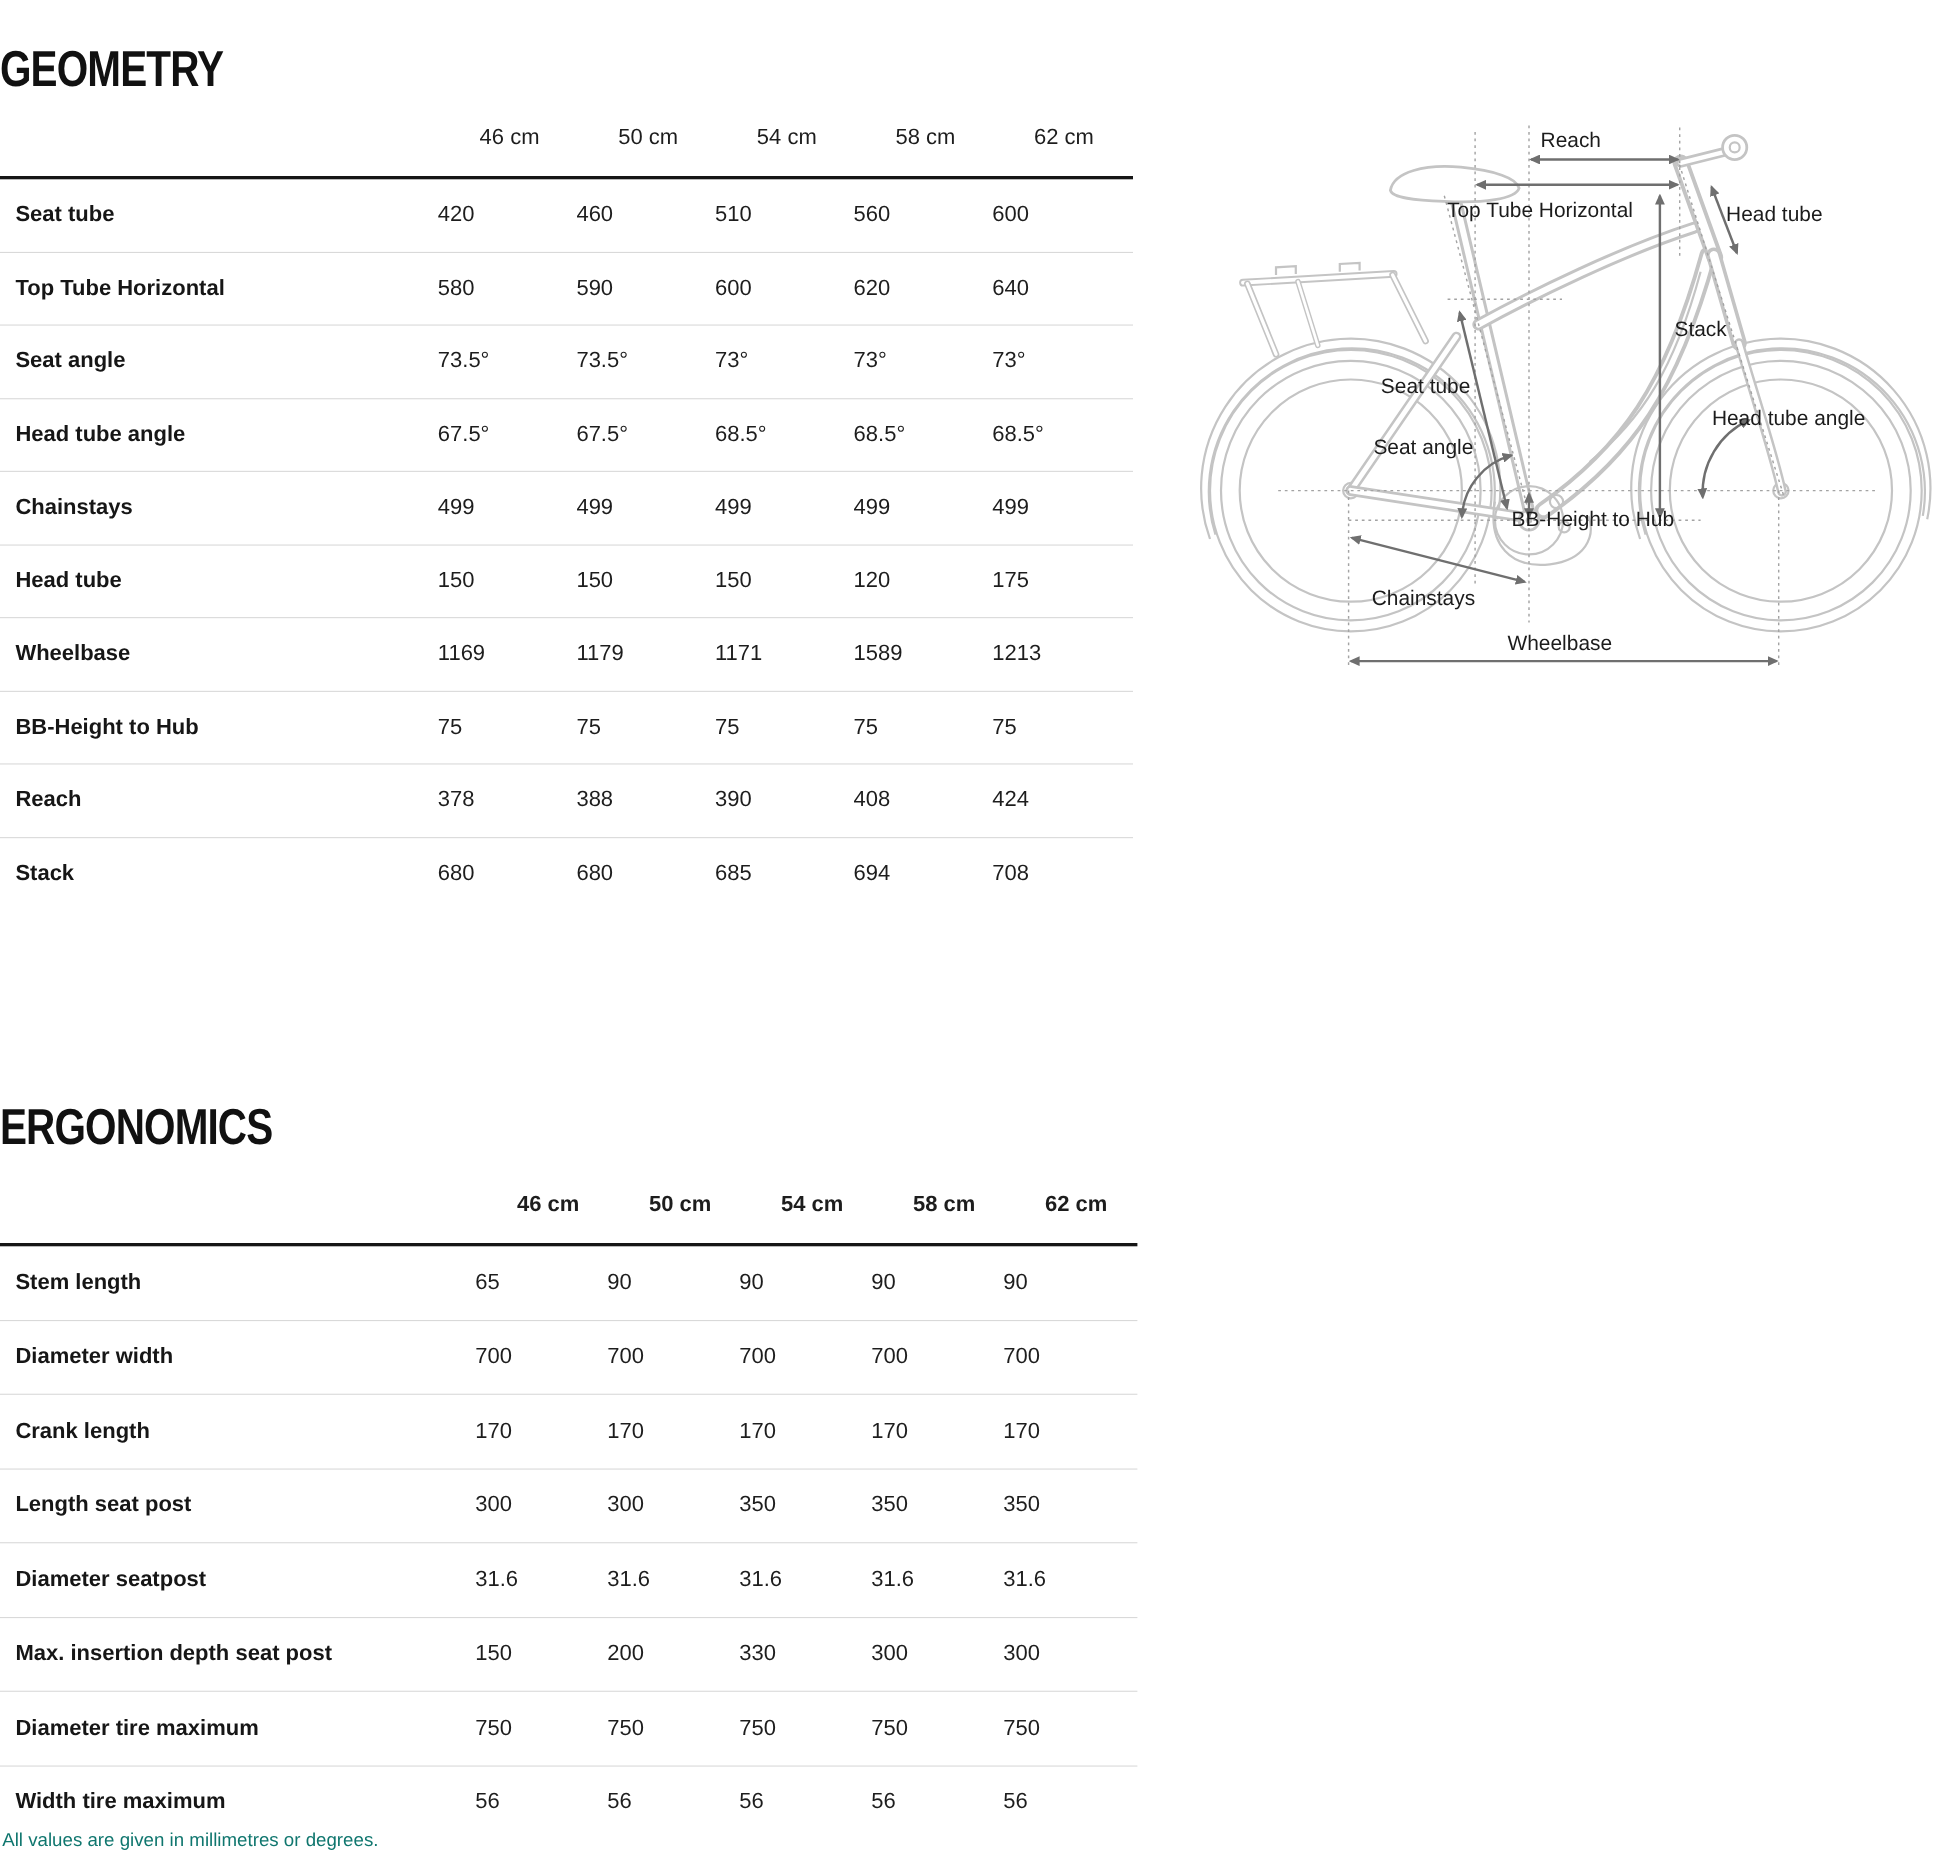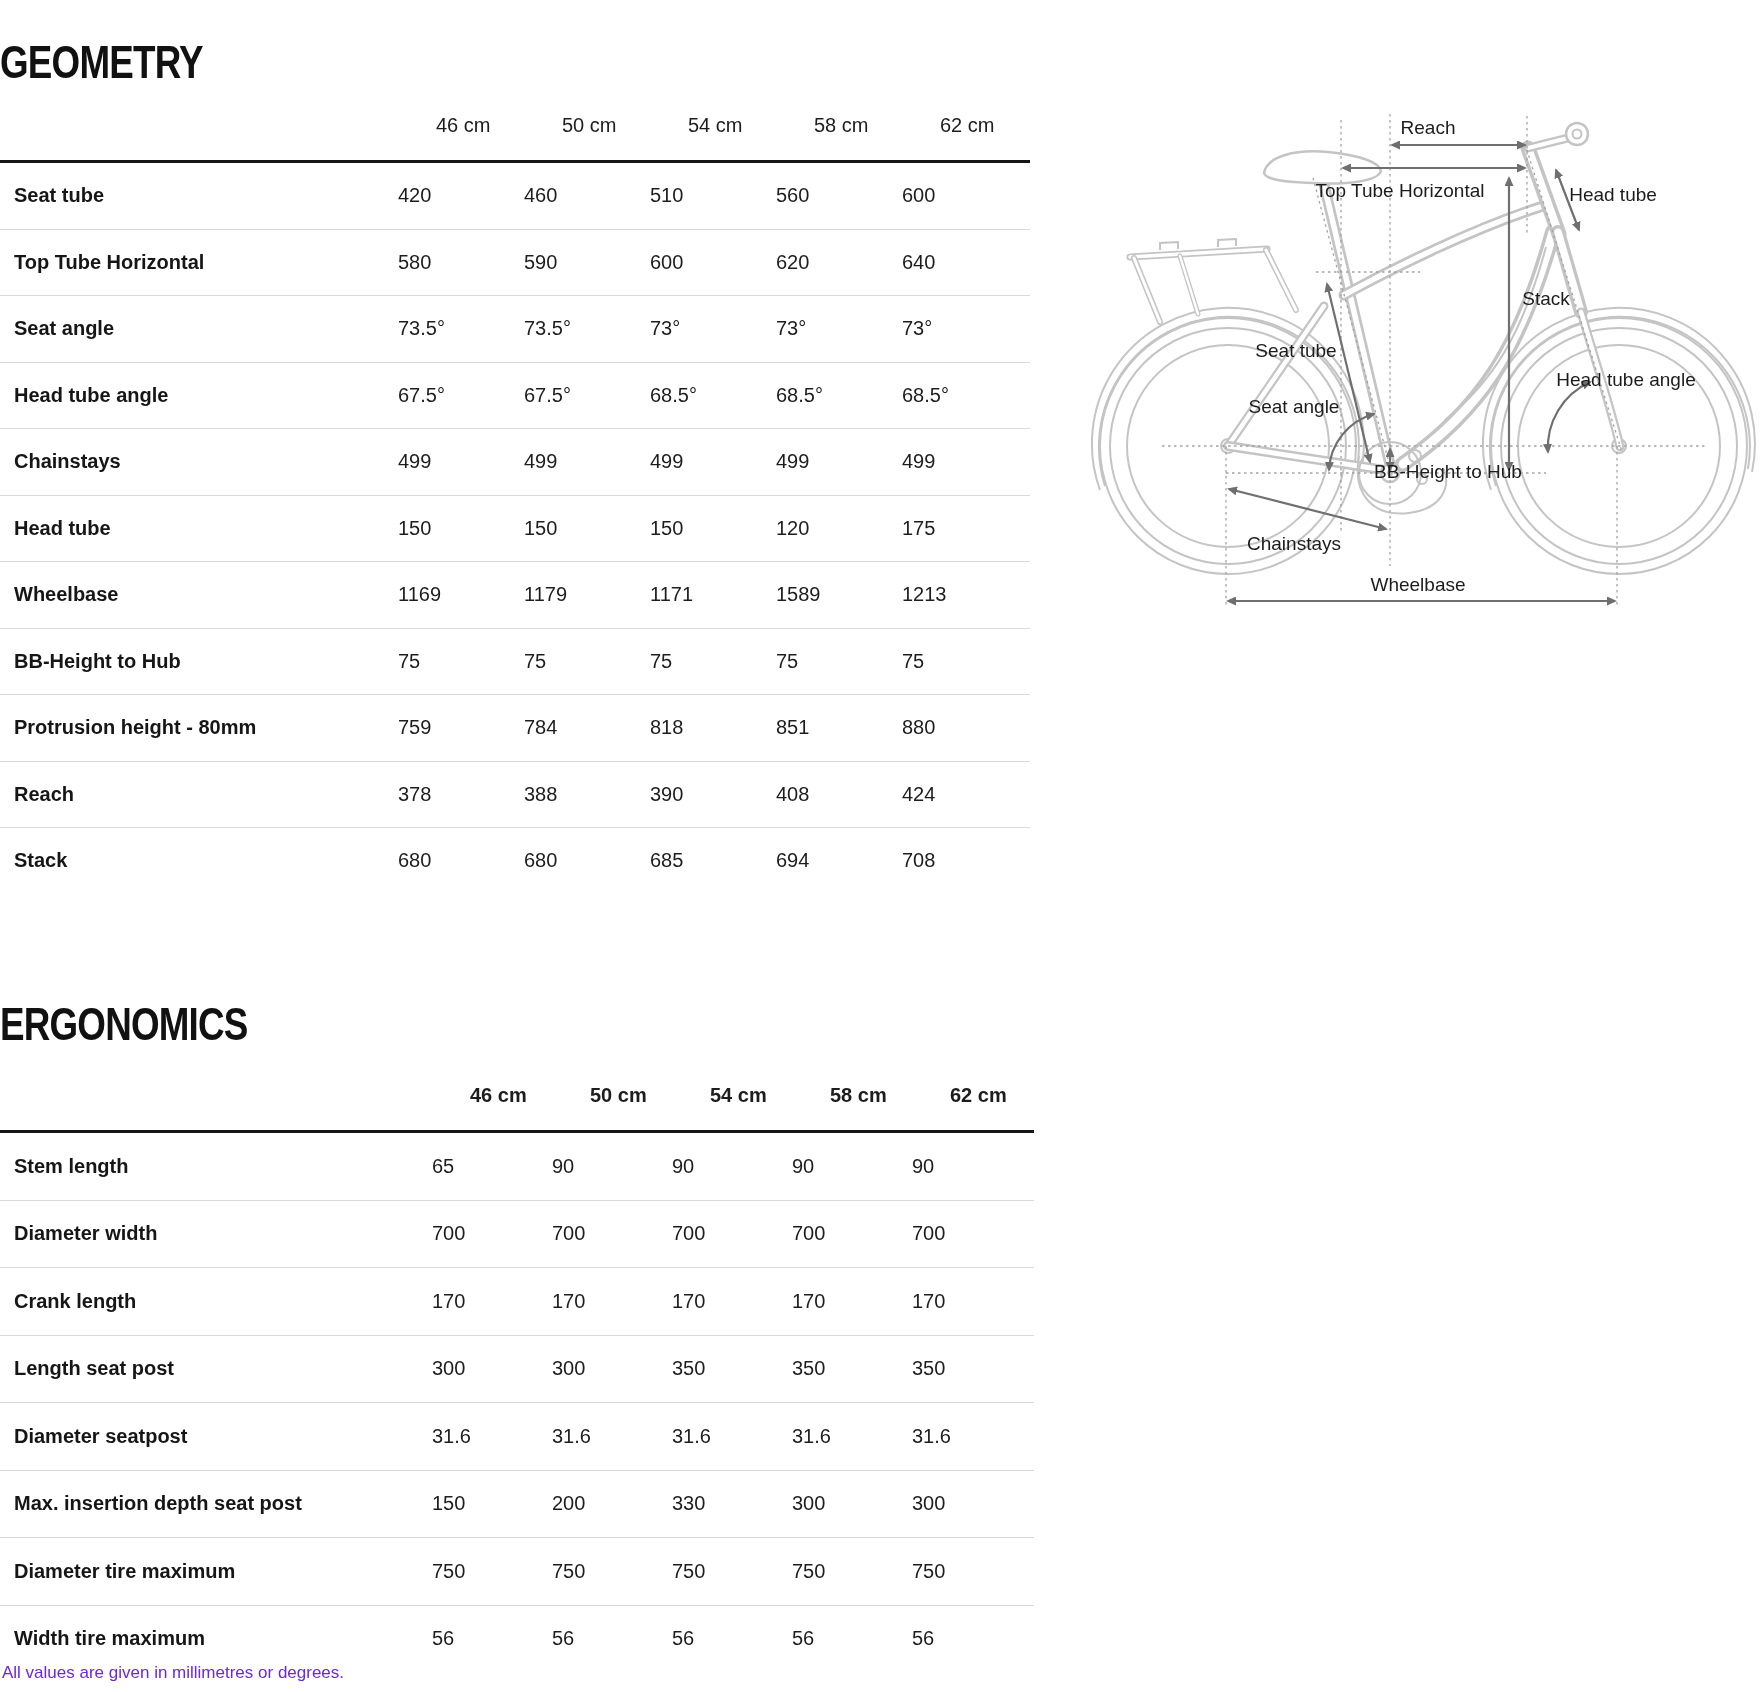--- a/index.html
+++ b/index.html
@@ -29,21 +29,21 @@
 
   .trow { border-bottom:1px solid #d9d9d9; }
   #geo-table  .trow { height:65.5px; }
   #ergo-table .trow { height:66.5px; }
   .trow:last-child { border-bottom:none; }
 
   .cell { font-size:20px; color:#1d1d1d; }
   .cell.label { font-weight:700; padding-left:14px; color:#161616; }
 
   #footnote {
-    position:absolute; left:2px; top:1663px; font-size:17px; color:#6d28d9;
+    position:absolute; left:2px; top:1663px; font-size:17px; color:#0f766e;
   }
 
   #diagram { position:absolute; left:1060px; top:60px; }
 
   
   .thin  { stroke:#c4c4c4; stroke-width:2; fill:none; }
   .thinw { stroke:#c4c4c4; stroke-width:2.5; fill:#ffffff; }
   .tube-o { stroke:#c4c4c4; fill:none; stroke-linecap:round; }
   .tube-i { stroke:#ffffff; fill:none; stroke-linecap:round; }
   .dot {
@@ -125,28 +125,20 @@
       <div class="cell val">1589</div>
       <div class="cell val">1213</div>
     </div>
     <div class="trow">
       <div class="cell label">BB-Height to Hub</div>
       <div class="cell val">75</div>
       <div class="cell val">75</div>
       <div class="cell val">75</div>
       <div class="cell val">75</div>
       <div class="cell val">75</div>
-    </div>
-    <div class="trow">
-      <div class="cell label">Protrusion height - 80mm</div>
-      <div class="cell val">759</div>
-      <div class="cell val">784</div>
-      <div class="cell val">818</div>
-      <div class="cell val">851</div>
-      <div class="cell val">880</div>
     </div>
     <div class="trow">
       <div class="cell label">Reach</div>
       <div class="cell val">378</div>
       <div class="cell val">388</div>
       <div class="cell val">390</div>
       <div class="cell val">408</div>
       <div class="cell val">424</div>
     </div>
     <div class="trow">

